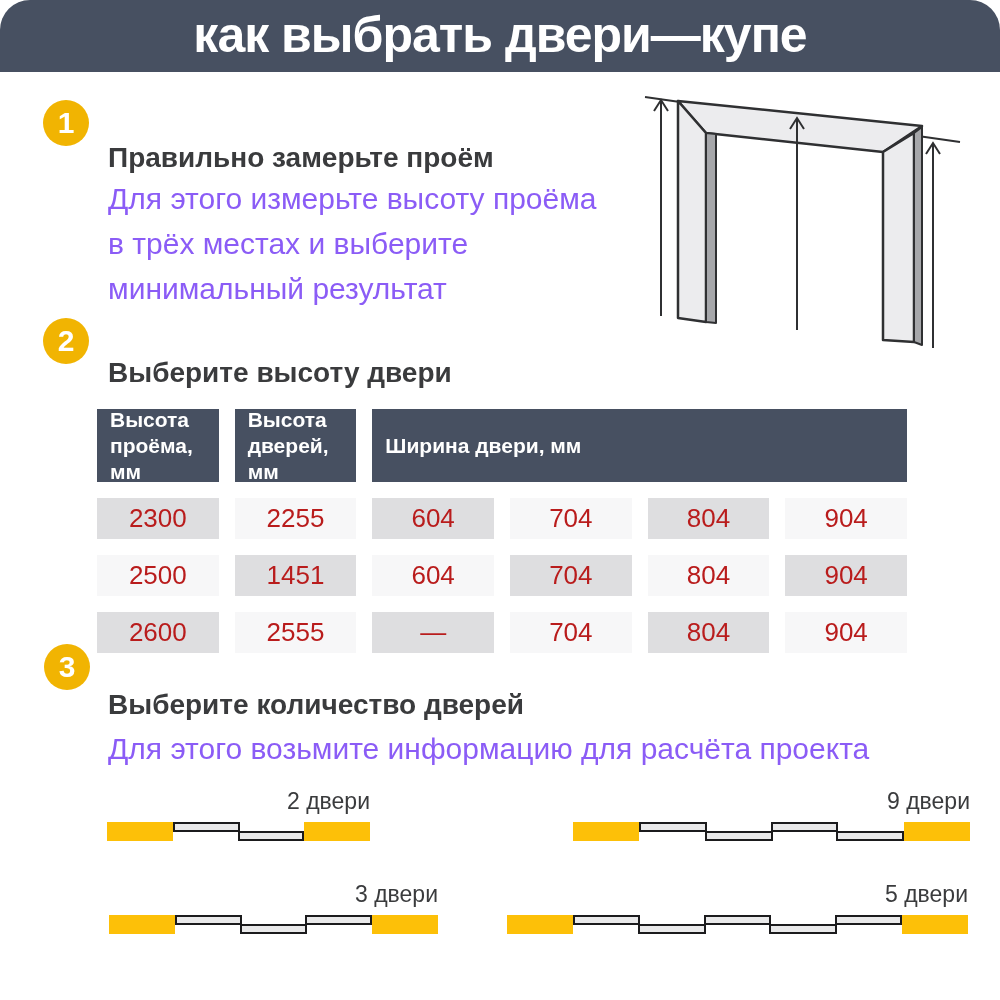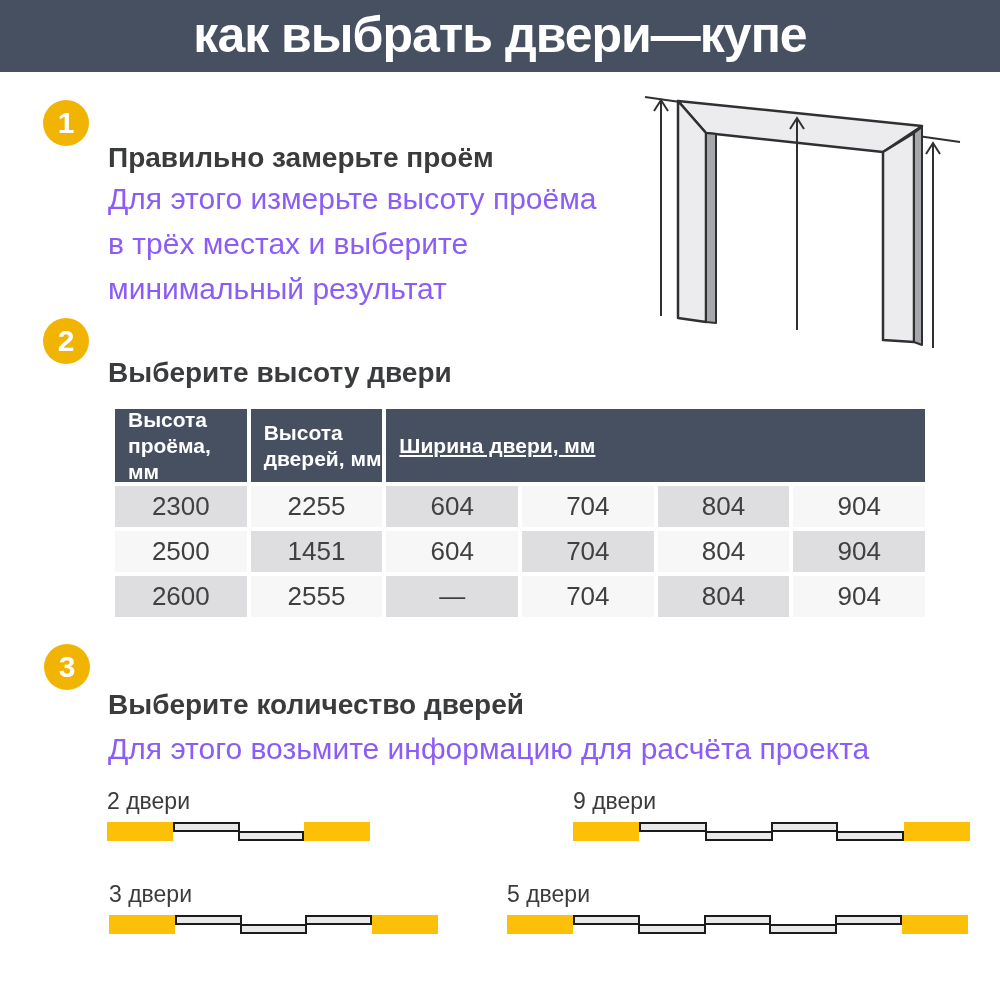--- a/index.html
+++ b/index.html
@@ -1,53 +1,53 @@
 <!DOCTYPE html>
 <html><head>
 <meta charset="utf-8">
 <style>
   html,body{margin:0;padding:0;background:#ffffff;}
   #canvas{
     position:relative;width:1000px;height:1000px;background:#ffffff;overflow:hidden;
-    font-family:"Liberation Sans","DejaVu Sans",sans-serif;color:#3A3B3D;
+    font-family:"Liberation Sans","DejaVu Sans",sans-serif;color:#3A3B3D;border-radius:30px;
   }
   
   .header{position:absolute;left:0;top:0;width:1000px;height:72px;background:#475061;}
   .header .title{
     width:100%;text-align:center;line-height:70px;font-size:50px;font-weight:bold;color:#ffffff;
     letter-spacing:-1px;
   }
   
   .badge{
     position:absolute;width:46px;height:46px;border-radius:50%;background:#F1B402;
     color:#ffffff;font-size:30px;font-weight:bold;text-align:center;line-height:46px;
   }
   .step-heading{position:absolute;font-size:28px;font-weight:bold;color:#3A3B3D;}
   .step-body{position:absolute;font-size:30px;line-height:45px;color:#8b5cf6;}
   
   .frame-illustration{position:absolute;left:630px;top:85px;}
   
   .size-table{
-    position:absolute;left:115px;top:409px;width:810px;
+    position:absolute;left:97px;top:409px;width:810px;
     display:grid;grid-template-columns:repeat(6,1fr);grid-template-rows:73px 41px 41px 41px;
-    gap:4px;
+    gap:16px;
   }
   .th{
     background:#475061;color:#ffffff;font-weight:bold;font-size:21px;line-height:26px;
     display:flex;align-items:center;padding-left:13px;box-sizing:border-box;
   }
-  .th.span4{grid-column:span 4;text-decoration:underline;}
+  .th.span4{grid-column:span 4;}
   .td{
-    font-size:26px;color:#404040;display:flex;align-items:center;justify-content:center;
+    font-size:26px;color:#b91c1c;display:flex;align-items:center;justify-content:center;
   }
   .td.gray{background:#DEDEE0;}
   .td.light{background:#F7F7F8;}
   
   .diagram{position:absolute;}
-  .diagram-label{text-align:left;font-size:23px;color:#3A3B3D;height:30px;line-height:30px;}
+  .diagram-label{text-align:right;font-size:23px;color:#3A3B3D;height:30px;line-height:30px;}
   .track{position:relative;height:19px;margin-top:6px;}
   .wall{position:absolute;top:0;bottom:0;width:66px;background:#FDC008;}
   .wall-left{left:0;}
   .wall-right{right:0;}
   .panels{position:absolute;left:66px;right:66px;top:0;bottom:0;display:flex;}
   .panel{
     flex:1;height:10px;background:#E9E9EA;border:2px solid #1B1B1D;box-sizing:border-box;
   }
   .panel + .panel{margin-left:-2px;}
   .panel.up{align-self:flex-start;}

